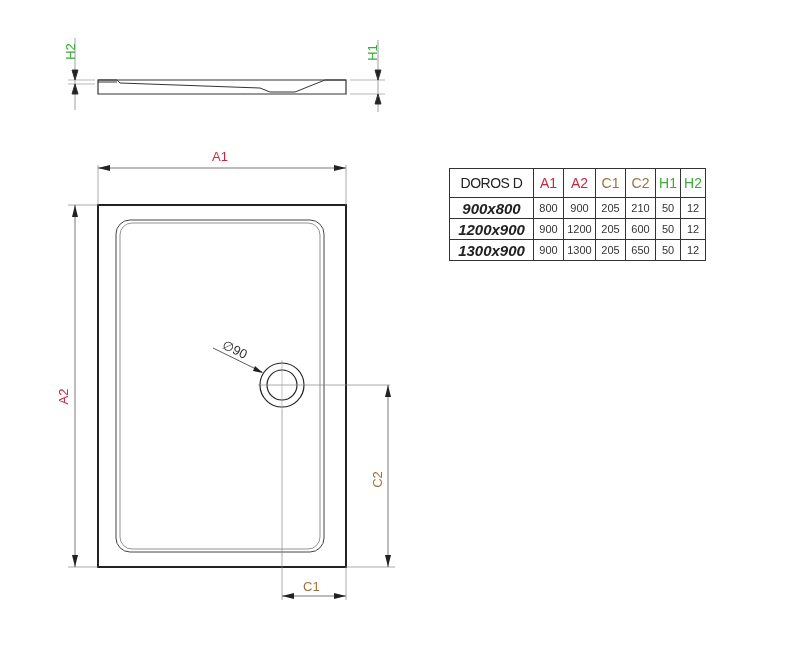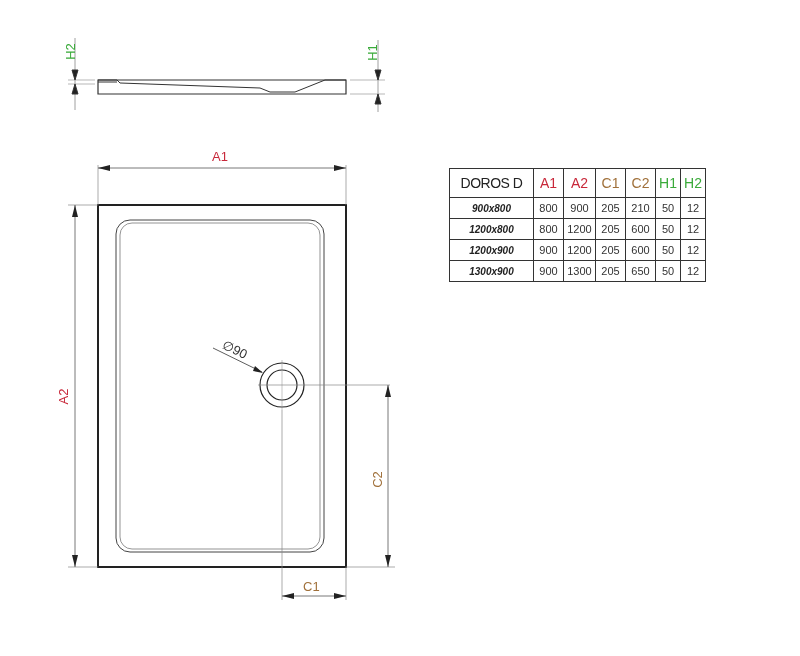--- a/index.html
+++ b/index.html
@@ -2,21 +2,21 @@
 <html><head>
 <meta charset="utf-8">
 <style>
   html, body { margin: 0; padding: 0; background: #ffffff; }
   body { width: 800px; height: 656px; position: relative; overflow: hidden; font-family: "Liberation Sans", sans-serif; }
   #drawing { position: absolute; left: 0; top: 0; }
   .tbl { position: absolute; left: 449px; top: 168px; border-collapse: collapse; }
   .tbl td { border: 1px solid #333; height: 20px; padding: 0; text-align: center; font-size: 11px; color: #333; }
   .tbl tr.head td { height: 28px; font-size: 14px; margin-top: 41px; }
   .tbl td.title { width: 83px; font-size: 18px; color: #222; letter-spacing: -0.5px; }
-  .tbl td.model { font-weight: bold; font-style: italic; font-size: 10px; color: #222; }
+  .tbl td.model { font-weight: bold; font-style: italic; font-size: 15px; color: #222; }
   .tbl td.c1 { width: 29px; } .tbl td.c2 { width: 31px; } .tbl td.c3 { width: 29px; }
   .tbl td.c4 { width: 29px; } .tbl td.c5 { width: 24px; } .tbl td.c6 { width: 24px; }
   .red { color: #c8283a !important; } .brown { color: #a0703a !important; } .green { color: #3aaa3a !important; }
   .lbl { position: absolute; font-size: 13px; }
   .rot { transform: rotate(-90deg); transform-origin: center; }
 </style>
 </head>
 <body>
 
 <svg id="drawing" width="800" height="656" viewBox="0 0 800 656">
@@ -107,29 +107,20 @@
   <tr>
     <td class="model">900x800</td>
     <td>800</td>
     <td>900</td>
     <td>205</td>
     <td>210</td>
     <td>50</td>
     <td>12</td>
   </tr>
   <tr>
-    <td class="model">1200x800</td>
-    <td>800</td>
-    <td>1200</td>
-    <td>205</td>
-    <td>600</td>
-    <td>50</td>
-    <td>12</td>
-  </tr>
-  <tr>
     <td class="model">1200x900</td>
     <td>900</td>
     <td>1200</td>
     <td>205</td>
     <td>600</td>
     <td>50</td>
     <td>12</td>
   </tr>
   <tr>
     <td class="model">1300x900</td>

